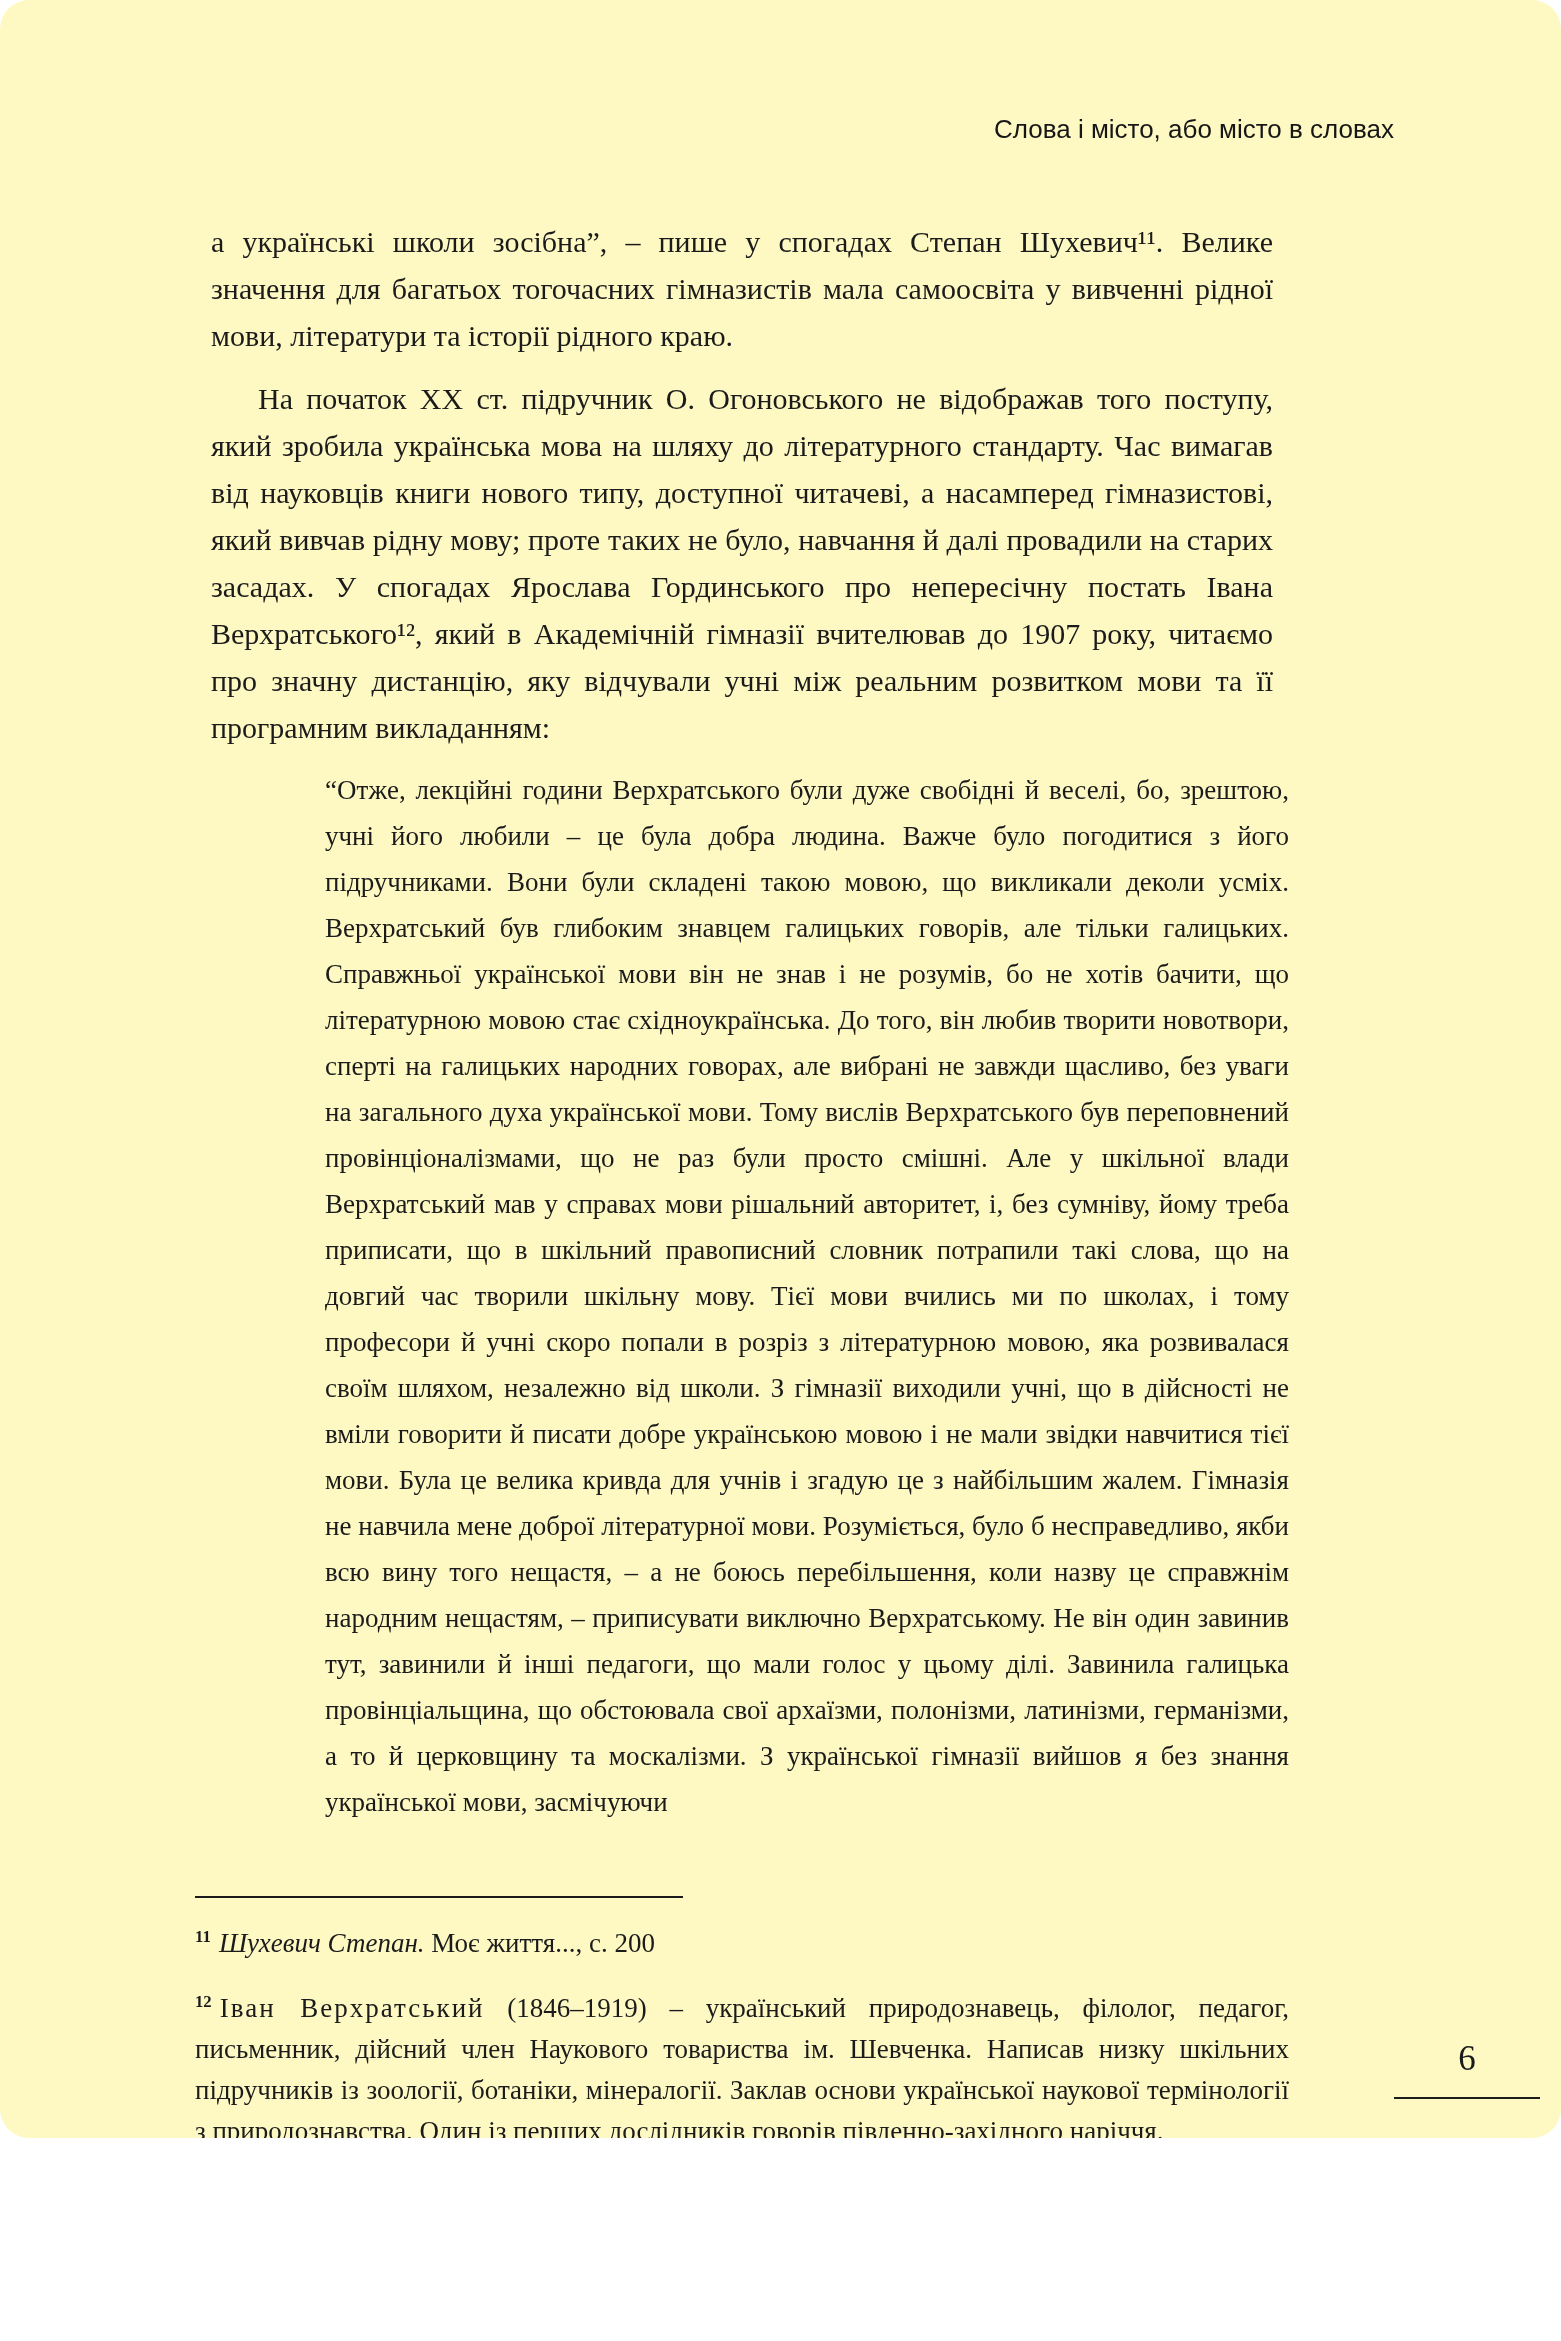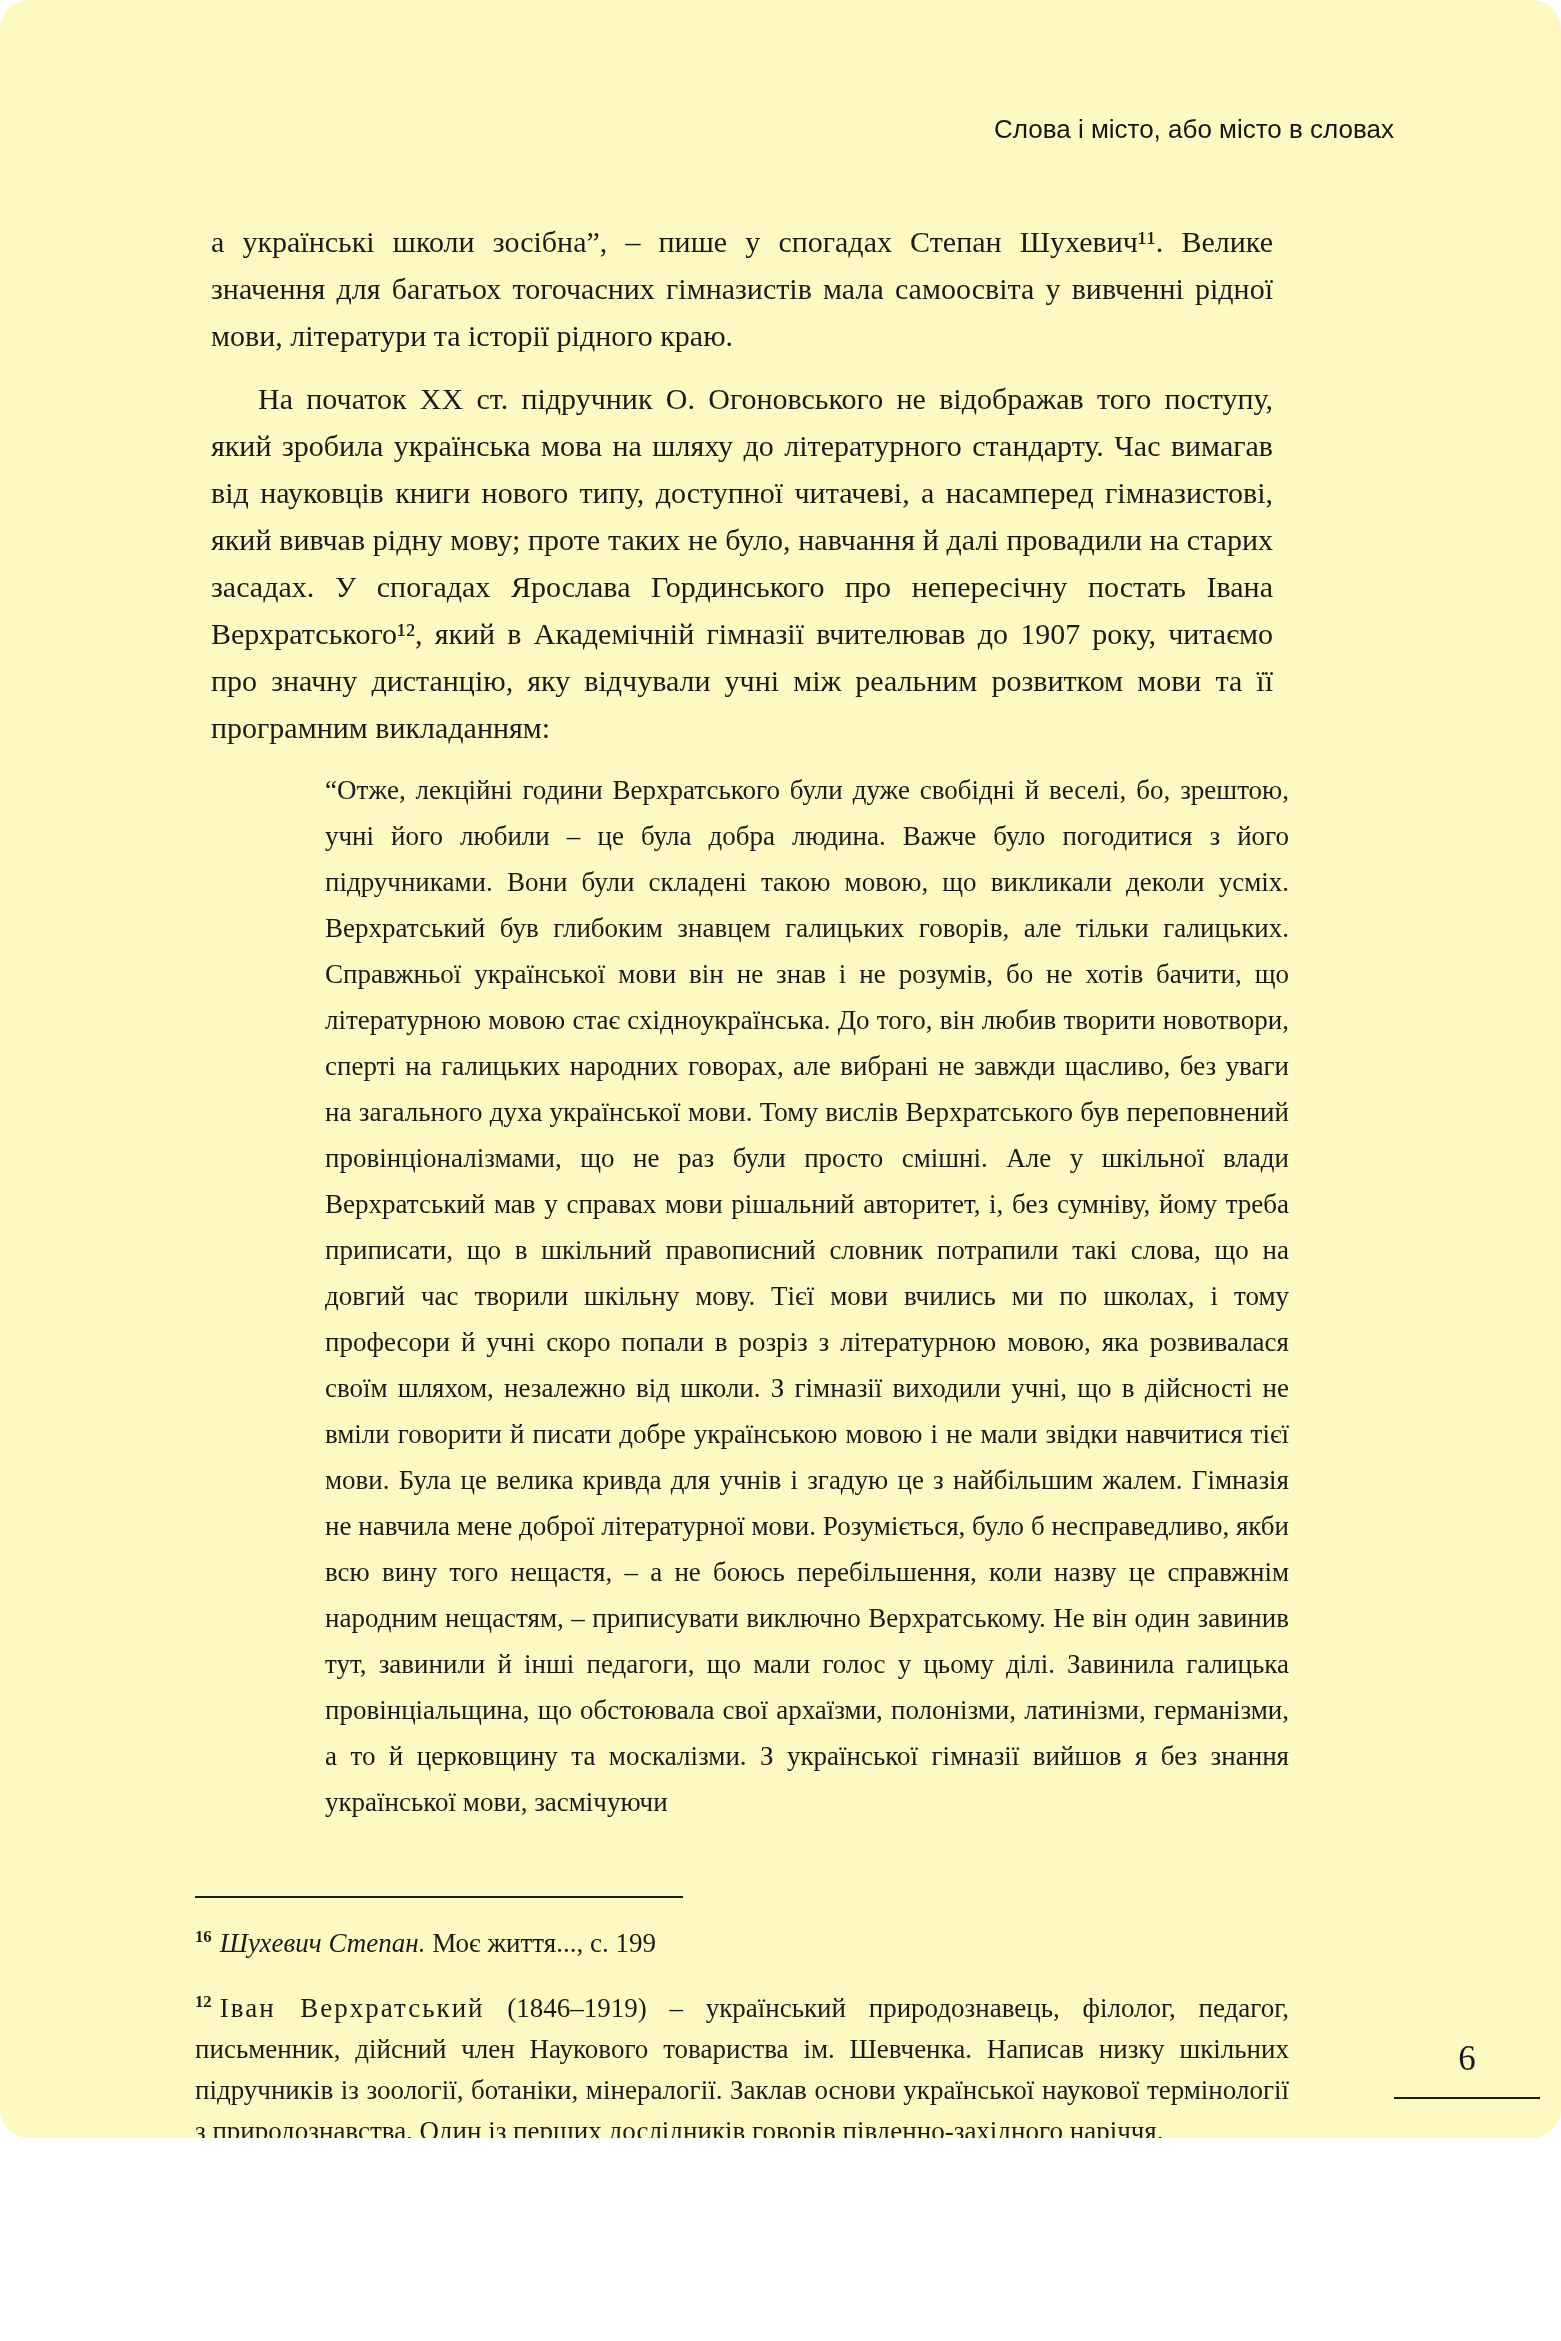--- a/index.html
+++ b/index.html
@@ -92,21 +92,21 @@
 
   <main class="text-block">
     <p class="para">а українські школи зосібна”, – пише у спогадах Степан Шухевич¹¹. Велике значення для багатьох тогочасних гімназистів мала самоосвіта у вивченні рідної мови, літератури та історії рідного краю.</p>
     <p class="para para-indent">На початок XX ст. підручник О. Огоновського не відображав того поступу, який зробила українська мова на шляху до літературного стандарту. Час вимагав від науковців книги нового типу, доступної читачеві, а насамперед гімназистові, який вивчав рідну мову; проте таких не було, навчання й далі провадили на старих засадах. У спогадах Ярослава Гординського про непересічну постать Івана Верхратського¹², який в Академічній гімназії вчителював до 1907 року, читаємо про значну дистанцію, яку відчували учні між реальним розвитком мови та її програмним викладанням:</p>
     <blockquote class="quote">“Отже, лекційні години Верхратського були дуже свобідні й веселі, бо, зрештою, учні його любили – це була добра людина. Важче було погодитися з його підручниками. Вони були складені такою мовою, що викликали деколи усміх. Верхратський був глибоким знавцем галицьких говорів, але тільки галицьких. Справжньої української мови він не знав і не розумів, бо не хотів бачити, що літературною мовою стає східноукраїнська. До того, він любив творити новотвори, сперті на галицьких народних говорах, але вибрані не завжди щасливо, без уваги на загального духа української мови. Тому вислів Верхратського був переповнений провінціоналізмами, що не раз були просто смішні. Але у шкільної влади Верхратський мав у справах мови рішальний авторитет, і, без сумніву, йому треба приписати, що в шкільний правописний словник потрапили такі слова, що на довгий час творили шкільну мову. Тієї мови вчились ми по школах, і тому професори й учні скоро попали в розріз з літературною мовою, яка розвивалася своїм шляхом, незалежно від школи. З гімназії виходили учні, що в дійсності не вміли говорити й писати добре українською мовою і не мали звідки навчитися тієї мови. Була це велика кривда для учнів і згадую це з найбільшим жалем. Гімназія не навчила мене доброї літературної мови. Розуміється, було б несправедливо, якби всю вину того нещастя, – а не боюсь перебільшення, коли назву це справжнім народним нещастям, – приписувати виключно Верхратському. Не він один завинив тут, завинили й інші педагоги, що мали голос у цьому ділі. Завинила галицька провінціальщина, що обстоювала свої архаїзми, полонізми, латинізми, германізми, а то й церковщину та москалізми. З української гімназії вийшов я без знання української мови, засмічуючи</blockquote>
   </main>
 
   <section class="footnotes">
     <div class="fn-rule"></div>
 
-    <p class="footnote"><sup class="fn-marker">16</sup><i class="fn-author">Шухевич Степан.</i> <span>Моє життя..., с. 199</span></p>
+    <p class="footnote"><sup class="fn-marker">11</sup><i class="fn-author">Шухевич Степан.</i> <span>Моє життя..., с. 200</span></p>
 
     <p class="footnote"><sup class="fn-marker">12</sup><span class="fn-name">Іван Верхратський</span> <span>(1846–1919) – український природознавець, філолог, педагог, письменник, дійсний член Наукового товариства ім. Шевченка. Написав низку шкільних підручників із зоології, ботаніки, мінералогії. Заклав основи української наукової термінології з природознавства. Один із перших дослідників говорів південно-західного наріччя.</span></p>
   </section>
 
   <div class="page-number-block">
     <div class="page-number">6</div>
     <div class="pn-rule"></div>
   </div>
 
 </div>

